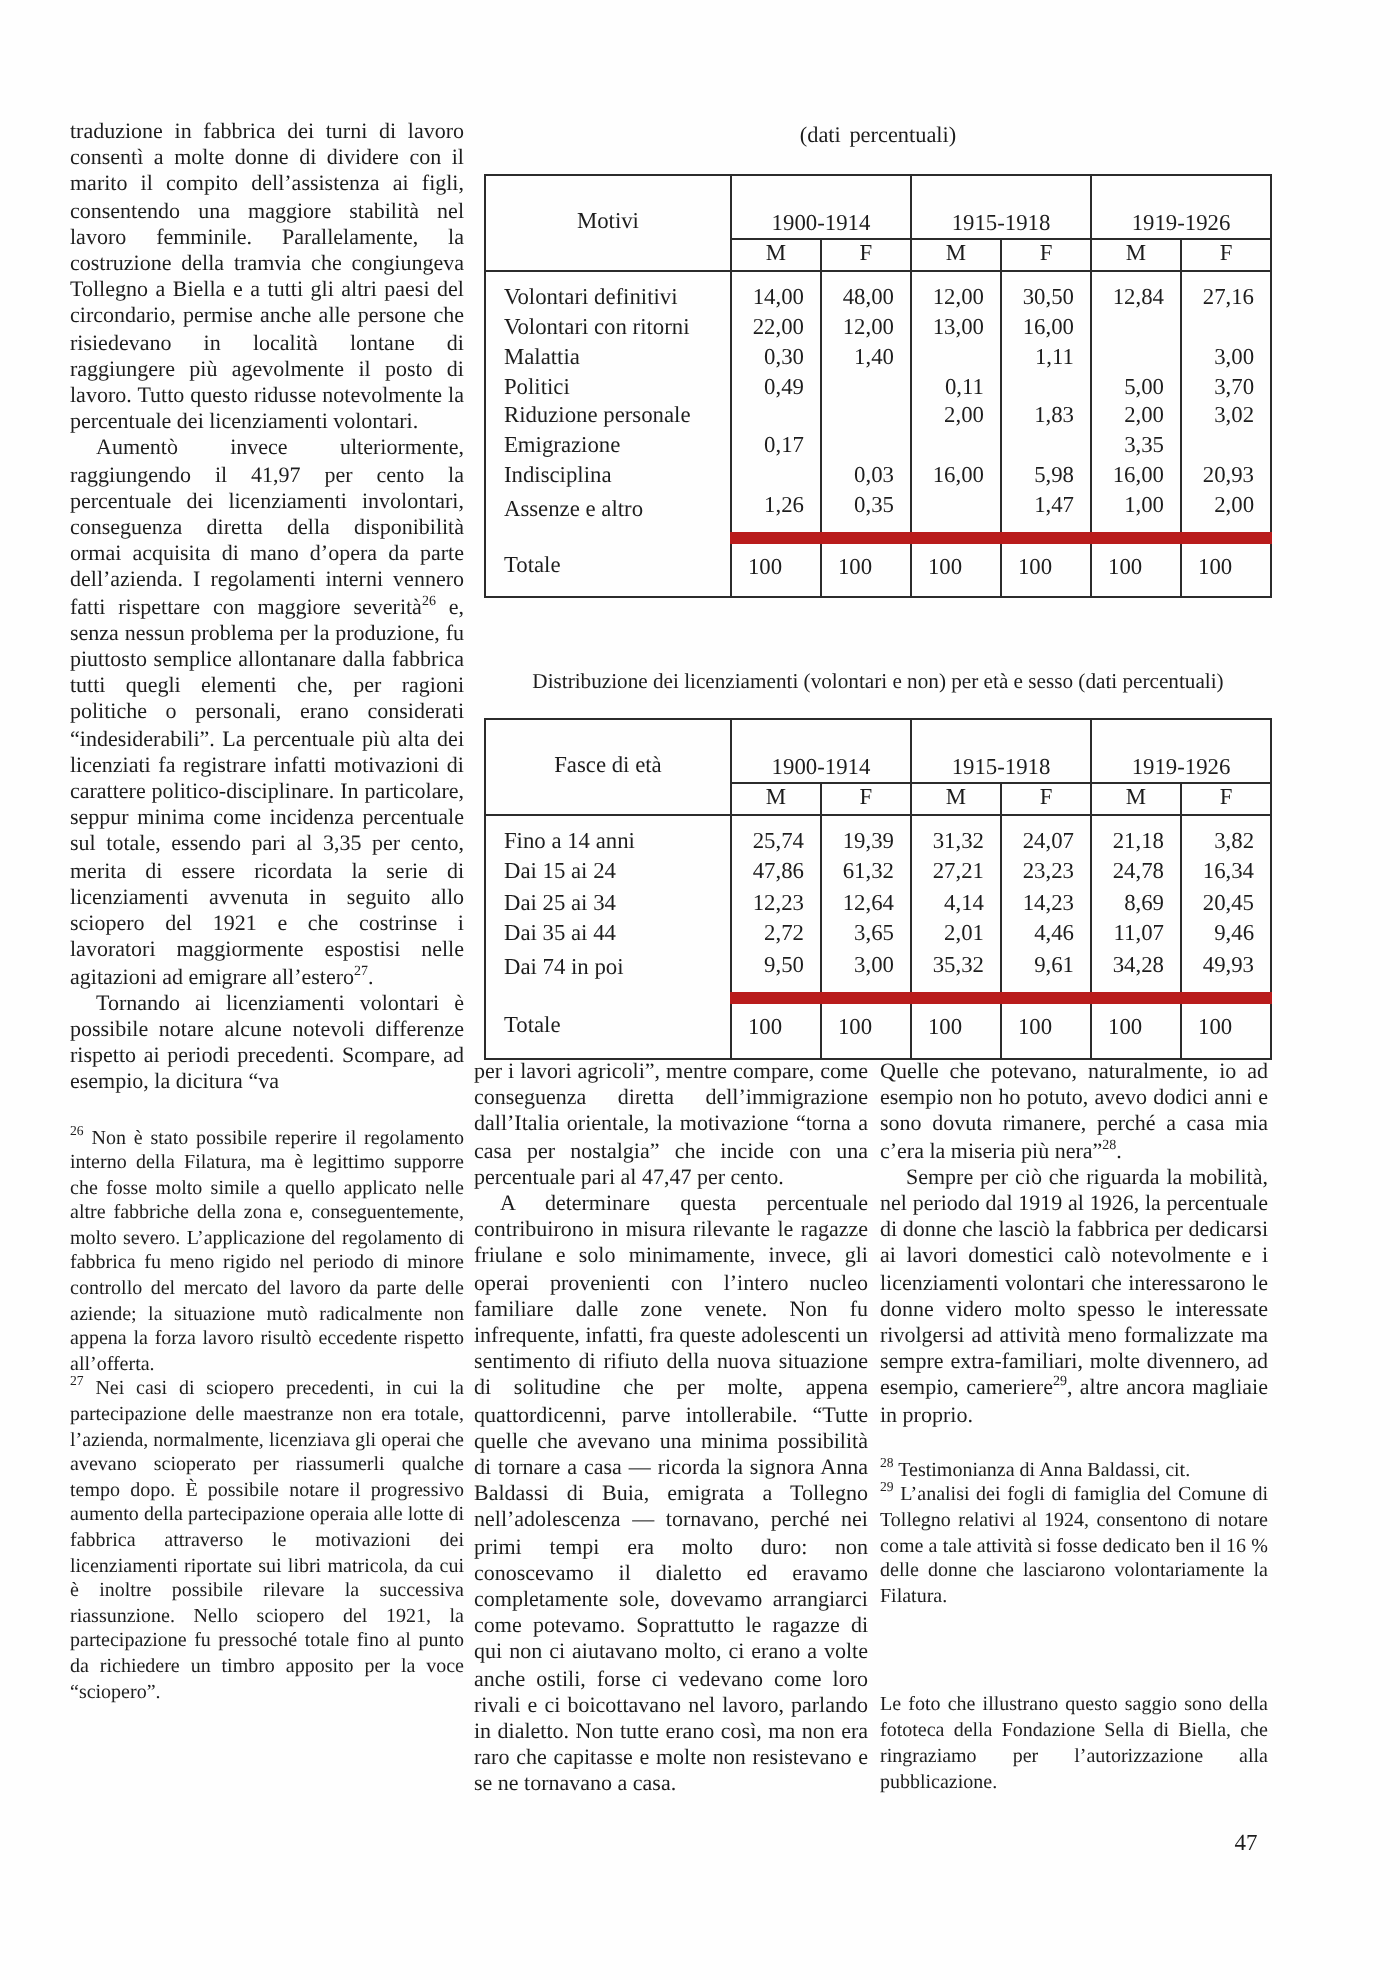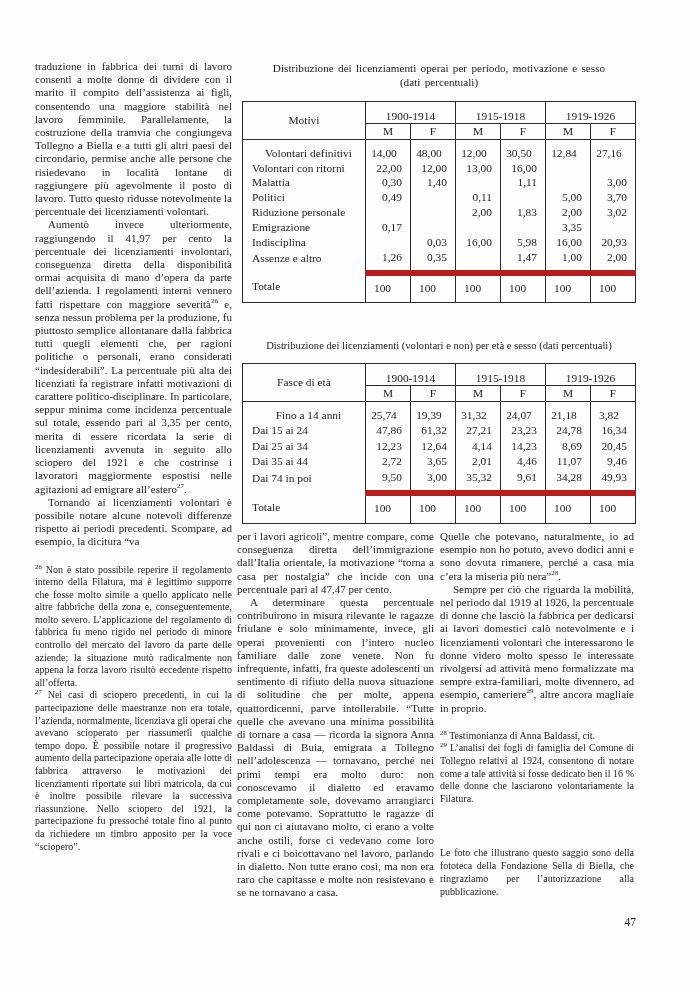--- a/index.html
+++ b/index.html
@@ -23,52 +23,51 @@
 
   .tables-area { position:absolute; left:239px; top:62px; width:400px; }
   .table-title { text-align:center; font-size:11.2px; line-height:13.8px; word-spacing:1.5px; }
   .table-title2 { text-align:center; font-size:10.6px; line-height:13px; margin-top:36px; white-space:nowrap; }
   .data-table {
     border-collapse:collapse; table-layout:fixed; width:393px;
     margin:11px auto 0; font-size:11.4px; border:1.2px solid #2b2b2b;
   }
   .data-table th { font-weight:normal; }
   .th-label  { border-right:1px solid #2b2b2b; border-bottom:1px solid #2b2b2b; text-align:center; }
-  .th-period { border-left:1px solid #2b2b2b; border-bottom:1px solid #2b2b2b; text-align:center; padding:8px 0 1px; }
+  .th-period { border-left:1px solid #2b2b2b; border-bottom:1px solid #2b2b2b; text-align:center; padding:18px 0 1px; }
   .th-sex    { border-left:1px solid #2b2b2b; border-bottom:1px solid #2b2b2b; text-align:center; padding:1px 0 2px; }
   .data-table td { line-height:14.9px; }
   td.lbl { padding-left:9px; }
   td.num { border-left:1px solid #2b2b2b; text-align:right; padding-right:8px; }
-  tbody tr.first-data td { padding-top:6px;text-align:center; }
+  tbody tr.first-data td { padding-top:6px; }
   tbody tr.last-data td  { padding-bottom:5px; }
   tr.total td { padding-top:5px; padding-bottom:6px; }
   tr.total td.num { border-top:6px solid #b91c1c; text-align:left; padding-left:8px; }
   .t2 td { line-height:15.5px; }
-  .page-number { position:absolute; left:610px; top:916px; width:26px; text-align:right; font-size:11.5px; }
+  .page-number { position:absolute; left:610px; top:916px; width:26px; text-align:center; font-size:11.5px; }
 </style>
 </head>
 <body>
 
 <div class="page">
 
   <div class="col col-left">
     <p class="body-text">traduzione in fabbrica dei turni di lavoro consentì a molte donne di dividere con il marito il compito dell’assistenza ai figli, consentendo una maggiore stabilità nel lavoro femminile. Parallelamente, la costruzione della tramvia che congiungeva Tollegno a Biella e a tutti gli altri paesi del circondario, permise anche alle persone che risiedevano in località lontane di raggiungere più agevolmente il posto di lavoro. Tutto questo ridusse notevolmente la percentuale dei licenziamenti volontari.</p>
     <p class="body-text indent"><span>Aumentò invece ulteriormente, raggiungendo il 41,97 per cento la percentuale dei licenziamenti involontari, conseguenza diretta della disponibilità ormai acquisita di mano d’opera da parte dell’azienda. I regolamenti interni vennero fatti rispettare con maggiore severità</span><sup>26</sup><span> e, senza nessun problema per la produzione, fu piuttosto semplice allontanare dalla fabbrica tutti quegli elementi che, per ragioni politiche o personali, erano considerati “indesiderabili”. La percentuale più alta dei licenziati fa registrare infatti motivazioni di carattere politico-disciplinare. In particolare, seppur minima come incidenza percentuale sul totale, essendo pari al 3,35 per cento, merita di essere ricordata la serie di licenziamenti avvenuta in seguito allo sciopero del 1921 e che costrinse i lavoratori maggiormente espostisi nelle agitazioni ad emigrare all’estero</span><sup>27</sup><span>.</span></p>
     <p class="body-text indent">Tornando ai licenziamenti volontari è possibile notare alcune notevoli differenze rispetto ai periodi precedenti. Scompare, ad esempio, la dicitura “va</p>
 
     <div class="footnotes">
       <p class="footnote"><sup>26</sup> <span>Non è stato possibile reperire il regolamento interno della Filatura, ma è legittimo supporre che fosse molto simile a quello applicato nelle altre fabbriche della zona e, conseguentemente, molto severo. L’applicazione del regolamento di fabbrica fu meno rigido nel periodo di minore controllo del mercato del lavoro da parte delle aziende; la situazione mutò radicalmente non appena la forza lavoro risultò eccedente rispetto all’offerta.</span></p>
       <p class="footnote"><sup>27</sup> <span>Nei casi di sciopero precedenti, in cui la partecipazione delle maestranze non era totale, l’azienda, normalmente, licenziava gli operai che avevano scioperato per riassumerli qualche tempo dopo. È possibile notare il progressivo aumento della partecipazione operaia alle lotte di fabbrica attraverso le motivazioni dei licenziamenti riportate sui libri matricola, da cui è inoltre possibile rilevare la successiva riassunzione. Nello sciopero del 1921, la partecipazione fu pressoché totale fino al punto da richiedere un timbro apposito per la voce “sciopero”.</span></p>
     </div>
   </div>
 
   <div class="tables-area">
 
     <div class="table-title">
-      <div>Distribuzione dei licenziamenti operai per periodo, motivazione e sesso</div>
       <div>(dati percentuali)</div>
     </div>
 
     <table class="data-table">
       <colgroup>
           <col style="width:123px">
           <col style="width:45px">
           <col style="width:45px">
           <col style="width:45px">
           <col style="width:45px">

